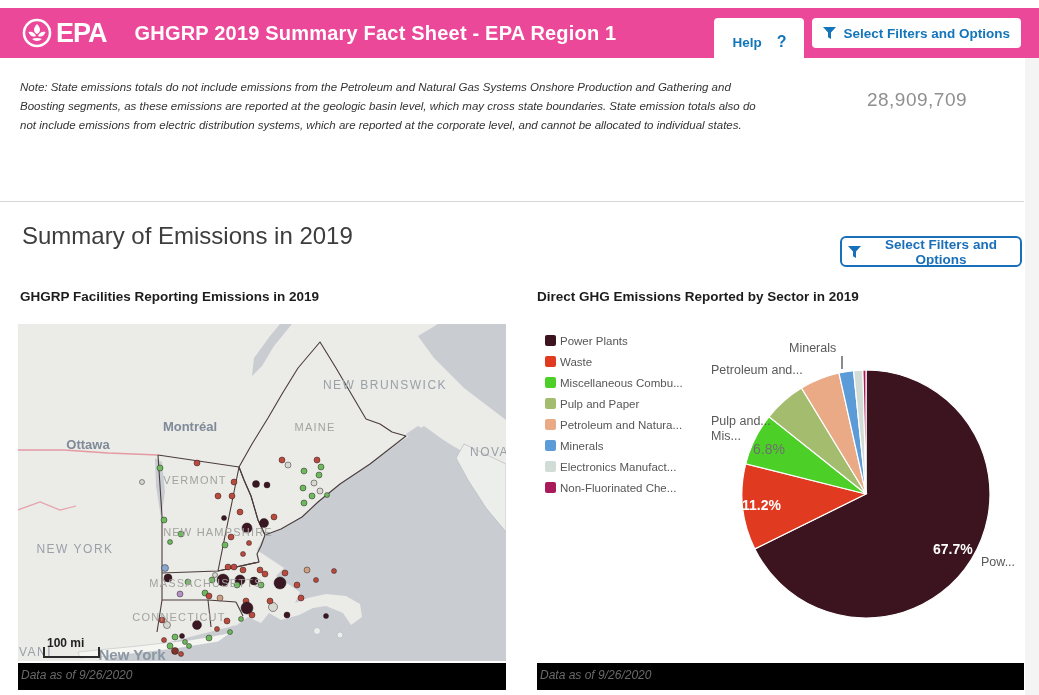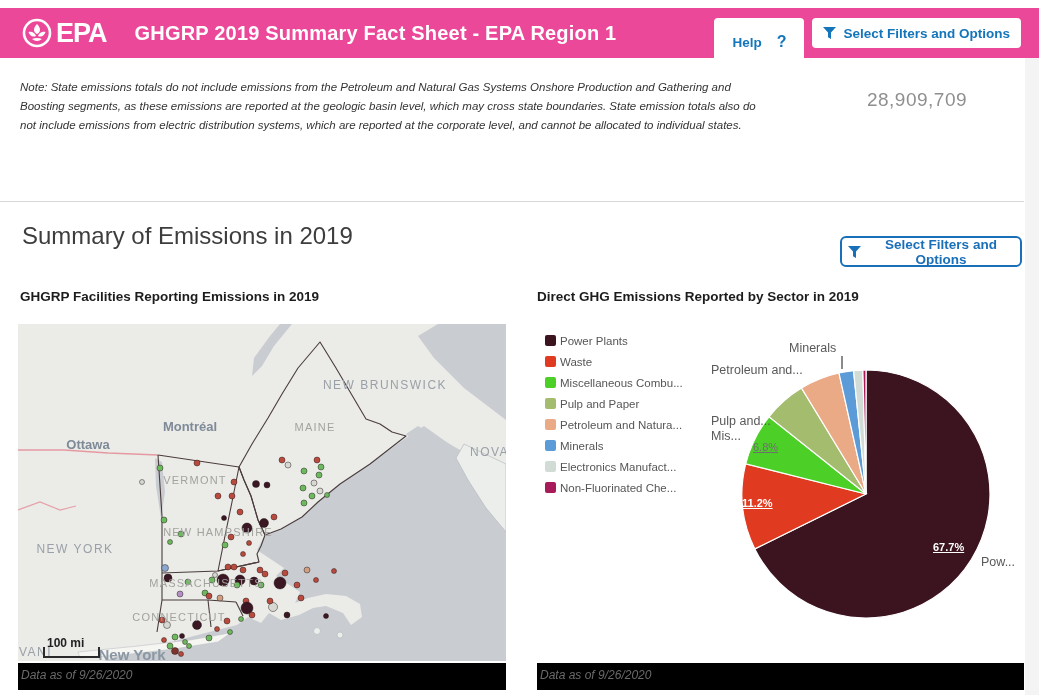--- a/index.html
+++ b/index.html
@@ -63,21 +63,21 @@
   .leg-sw{width:11px;height:11px;border-radius:2px;flex:0 0 auto;}
   .leg-lb{font-size:11.5px;color:#565656;white-space:nowrap;}
   .pie-svg{position:absolute;left:189px;top:44px;}
   .callout{position:absolute;font-size:12.5px;color:#595959;white-space:nowrap;}
   .co-minerals{left:252px;top:31px;}
   .co-tick{position:absolute;left:304px;top:46px;width:1.5px;height:13px;background:#8a8a8a;}
   .co-petroleum{left:174px;top:53px;}
   .co-pulp{left:174px;top:76px;margin-top:28px;}
   .co-misc{left:174px;top:119px;}
   .co-pow{left:444px;top:245px;}
-  .pct{position:absolute;font-size:11px;text-decoration:underline;}
+  .pct{position:absolute;font-size:14px;}
   .pct-misc{left:216px;top:131px;color:#6f6f6f;}
   .pct-waste{left:205px;top:187px;color:#fff;font-weight:bold;text-align:center;}
   .pct-power{left:396px;top:231px;color:#fff;font-weight:bold;}
 </style>
 </head>
 <body>
 
 <div class="header">
   <div class="epa-logo">
     <span>

